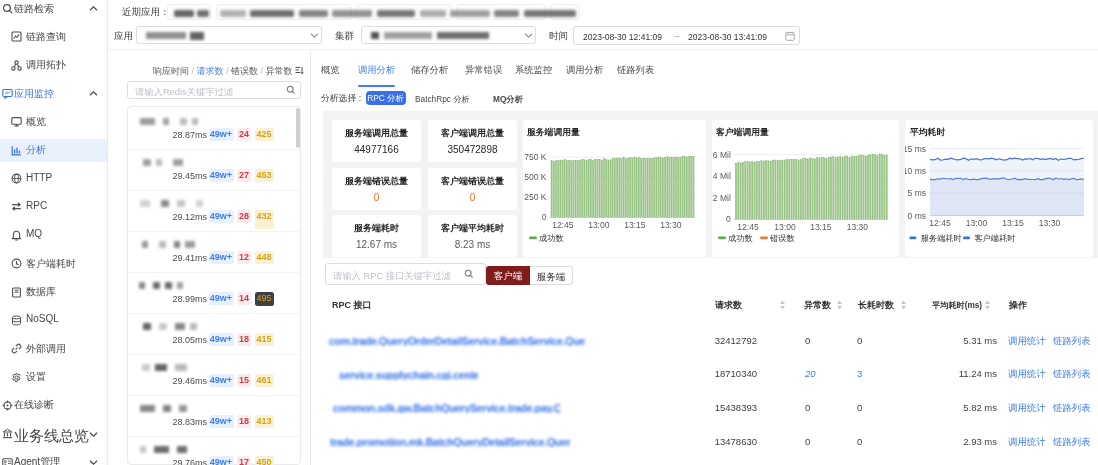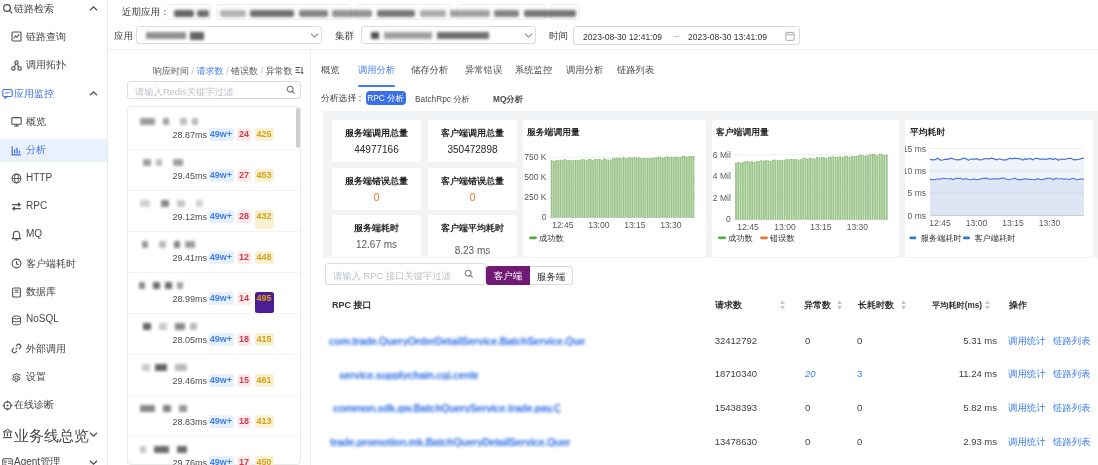--- a/index.html
+++ b/index.html
@@ -220,21 +220,21 @@
 <div class="abs" style="left:237px;top:251.1px;width:14px;height:13px;background:#fdeaec;border-radius:2.5px;text-align:center;font-size:9px;line-height:13px;font-weight:bold;color:#d6394a;">12</div>
 <div class="abs" style="left:254.5px;top:251.1px;width:19px;height:13px;background:#faf1d3;border-radius:2.5px;text-align:center;font-size:9px;line-height:13px;font-weight:bold;color:#d8a118;">448</div>
 <div class="abs" style="left:128px;top:271.8px;width:172px;height:1px;background:#f4f4f4;"></div>
 <div class="abs" style="left:139px;top:282.2px;width:6px;height:7px;background:#3a3a3a;opacity:0.6;filter:blur(1.4px);border-radius:1px;"></div>
 <div class="abs" style="left:153px;top:282.2px;width:7px;height:7px;background:#3a3a3a;opacity:0.75;filter:blur(1.4px);border-radius:1px;"></div>
 <div class="abs" style="left:165px;top:282.2px;width:7px;height:7px;background:#3a3a3a;opacity:0.75;filter:blur(1.4px);border-radius:1px;"></div>
 <div class="abs" style="left:177px;top:282.2px;width:6px;height:7px;background:#606060;opacity:0.6;filter:blur(1.4px);border-radius:1px;"></div>
 <div class="abs" style="left:142px;top:293.9px;width:65px;text-align:right;font-size:9px;color:#4d4d4d;">28.99ms</div>
 <div class="abs" style="left:208.5px;top:292.2px;width:25px;height:13px;background:#e7f0fe;border-radius:2.5px;text-align:center;font-size:9px;line-height:13px;font-weight:bold;color:#3f7ef0;">49w+</div>
 <div class="abs" style="left:237px;top:292.2px;width:14px;height:13px;background:#fdeaec;border-radius:2.5px;text-align:center;font-size:9px;line-height:13px;font-weight:bold;color:#d6394a;">14</div>
-<div class="abs" style="left:254.5px;top:292.2px;width:19px;height:21px;background:#4c1d95;border-radius:2.5px;text-align:center;font-size:9px;line-height:13px;font-weight:bold;color:#d8a118;">495</div>
+<div class="abs" style="left:254.5px;top:292.2px;width:19px;height:14px;background:#404040;border-radius:2.5px;text-align:center;font-size:9px;line-height:13px;font-weight:normal;color:#d8a118;">495</div>
 <div class="abs" style="left:128px;top:312.9px;width:172px;height:1px;background:#f4f4f4;"></div>
 <div class="abs" style="left:143px;top:323.2px;width:8px;height:7px;background:#2f2f2f;opacity:0.75;filter:blur(1.4px);border-radius:1px;"></div>
 <div class="abs" style="left:159px;top:323.2px;width:8px;height:7px;background:#a5a5a5;opacity:0.6;filter:blur(1.4px);border-radius:1px;"></div>
 <div class="abs" style="left:175px;top:323.2px;width:10px;height:7px;background:#606060;opacity:0.75;filter:blur(1.4px);border-radius:1px;"></div>
 <div class="abs" style="left:190px;top:323.2px;width:7px;height:7px;background:#8a8a8a;opacity:0.6;filter:blur(1.4px);border-radius:1px;"></div>
 <div class="abs" style="left:142px;top:334.9px;width:65px;text-align:right;font-size:9px;color:#4d4d4d;">28.05ms</div>
 <div class="abs" style="left:208.5px;top:333.2px;width:25px;height:13px;background:#e7f0fe;border-radius:2.5px;text-align:center;font-size:9px;line-height:13px;font-weight:bold;color:#3f7ef0;">49w+</div>
 <div class="abs" style="left:237px;top:333.2px;width:14px;height:13px;background:#fdeaec;border-radius:2.5px;text-align:center;font-size:9px;line-height:13px;font-weight:bold;color:#d6394a;">18</div>
 <div class="abs" style="left:254.5px;top:333.2px;width:19px;height:13px;background:#faf1d3;border-radius:2.5px;text-align:center;font-size:9px;line-height:13px;font-weight:bold;color:#d8a118;">415</div>
 <div class="abs" style="left:128px;top:353.9px;width:172px;height:1px;background:#f4f4f4;"></div>
@@ -284,21 +284,21 @@
 <div class="abs" style="left:332px;top:174.5px;width:89px;text-align:center;font-size:9px;font-weight:bold;color:#262626;white-space:nowrap;">服务端错误总量</div>
 <div class="abs" style="left:332px;top:191.5px;width:89px;text-align:center;font-size:10px;color:#e37318;">0</div>
 <div class="abs" style="left:428px;top:167.5px;width:89px;height:42px;background:#fff;border-radius:3px;"></div>
 <div class="abs" style="left:428px;top:174.5px;width:89px;text-align:center;font-size:9px;font-weight:bold;color:#262626;white-space:nowrap;">客户端错误总量</div>
 <div class="abs" style="left:428px;top:191.5px;width:89px;text-align:center;font-size:10px;color:#e37318;">0</div>
 <div class="abs" style="left:332px;top:214.5px;width:89px;height:42px;background:#fff;border-radius:3px;"></div>
 <div class="abs" style="left:332px;top:221.5px;width:89px;text-align:center;font-size:9px;font-weight:bold;color:#262626;white-space:nowrap;">服务端耗时</div>
 <div class="abs" style="left:332px;top:238.5px;width:89px;text-align:center;font-size:10px;color:#595959;">12.67 ms</div>
 <div class="abs" style="left:428px;top:214.5px;width:89px;height:42px;background:#fff;border-radius:3px;"></div>
 <div class="abs" style="left:428px;top:221.5px;width:89px;text-align:center;font-size:9px;font-weight:bold;color:#262626;white-space:nowrap;">客户端平均耗时</div>
-<div class="abs" style="left:428px;top:245px;width:89px;text-align:center;font-size:10px;color:#595959;">8.23 ms</div>
+<div class="abs" style="left:428px;top:239px;width:89px;text-align:center;font-size:10px;color:#595959;">8.23 ms</div>
 <div class="abs" style="left:523px;top:120px;width:183px;height:137px;background:#fff;border-radius:3px;"></div>
 <div class="abs" style="left:527px;top:126.5px;font-size:8.8px;font-weight:bold;color:#262626;white-space:nowrap;">服务端调用量</div>
 <svg class="abs" style="left:523px;top:120px" width="183" height="137" viewBox="0 0 183 137">
       <line x1="26" y1="37.2" x2="172" y2="37.2" stroke="#eeeeee" stroke-width="1"></line>
       <text x="23.5" y="40.2" font-size="8.5" fill="#595959" text-anchor="end">750 K</text>
       <line x1="26" y1="57.2" x2="172" y2="57.2" stroke="#eeeeee" stroke-width="1"></line>
       <text x="23.5" y="60.2" font-size="8.5" fill="#595959" text-anchor="end">500 K</text>
       <line x1="26" y1="77.3" x2="172" y2="77.3" stroke="#eeeeee" stroke-width="1"></line>
       <text x="23.5" y="80.3" font-size="8.5" fill="#595959" text-anchor="end">250 K</text>
       <text x="23.5" y="100.3" font-size="8.5" fill="#595959" text-anchor="end">0</text>
@@ -485,21 +485,21 @@
       <text x="15.8" y="121" font-size="8.2" fill="#333">服务端耗时</text>
       <rect x="58.0" y="116.6" width="7" height="2.6" rx="1.3" fill="#3173d9"></rect>
       <text x="69.4" y="121" font-size="8.2" fill="#333">客户端耗时</text>
     </svg>
 <div class="abs" style="left:325px;top:263px;width:161px;height:22px;border:1px solid #dcdcdc;border-radius:3px;background:#fff;"></div>
 <div class="abs" style="left:333px;top:270px;font-size:9.3px;color:#bcc0c8;">请输入 RPC 接口关键字过滤</div>
 <svg class="abs" style="left:464px;top:269px" width="10" height="10" viewBox="0 0 11 11">
       <circle cx="4.6" cy="4.6" r="3.2" fill="none" stroke="#777" stroke-width="1.2"></circle>
       <line x1="7" y1="7" x2="9.6" y2="9.6" stroke="#777" stroke-width="1.2"></line>
     </svg>
-<div class="abs" style="left:486px;top:265.5px;width:44px;height:19px;background:#701a75;border-radius:3px 0 0 3px;color:#fff;font-size:9.5px;text-align:center;line-height:19px;">客户端</div>
+<div class="abs" style="left:486px;top:265.5px;width:44px;height:19px;background:#7f1d1d;border-radius:3px 0 0 3px;color:#fff;font-size:9.5px;text-align:center;line-height:19px;">客户端</div>
 <div class="abs" style="left:530px;top:265.5px;width:43px;height:19px;background:#fff;border:1px solid #dcdcdc;border-left:none;border-radius:0 3px 3px 0;color:#333;font-size:9.5px;text-align:center;line-height:19px;">服务端</div>
 <div class="abs" style="left:332px;top:299px;font-size:9px;font-weight:bold;color:#333;">RPC 接口</div>
 <div class="abs" style="left:715px;top:299px;font-size:9px;font-weight:bold;color:#333;">请求数</div>
 <svg class="abs" style="left:779px;top:300px" width="7" height="10" viewBox="0 0 7 10">
       <polygon points="3.5,0.5 6,4 1,4" fill="#c3c7ce"></polygon>
       <polygon points="3.5,9.5 6,6 1,6" fill="#c3c7ce"></polygon>
     </svg>
 <div class="abs" style="left:804px;top:299px;font-size:9px;font-weight:bold;color:#333;">异常数</div>
 <svg class="abs" style="left:836px;top:300px" width="7" height="10" viewBox="0 0 7 10">
       <polygon points="3.5,0.5 6,4 1,4" fill="#c3c7ce"></polygon>

